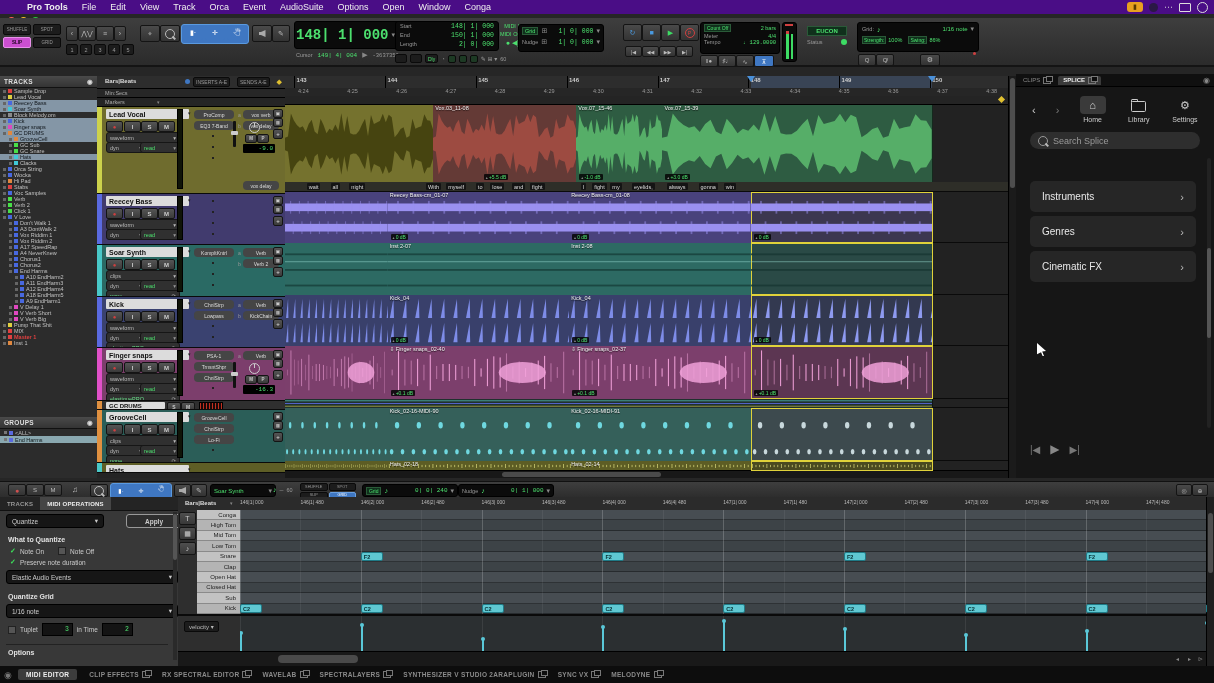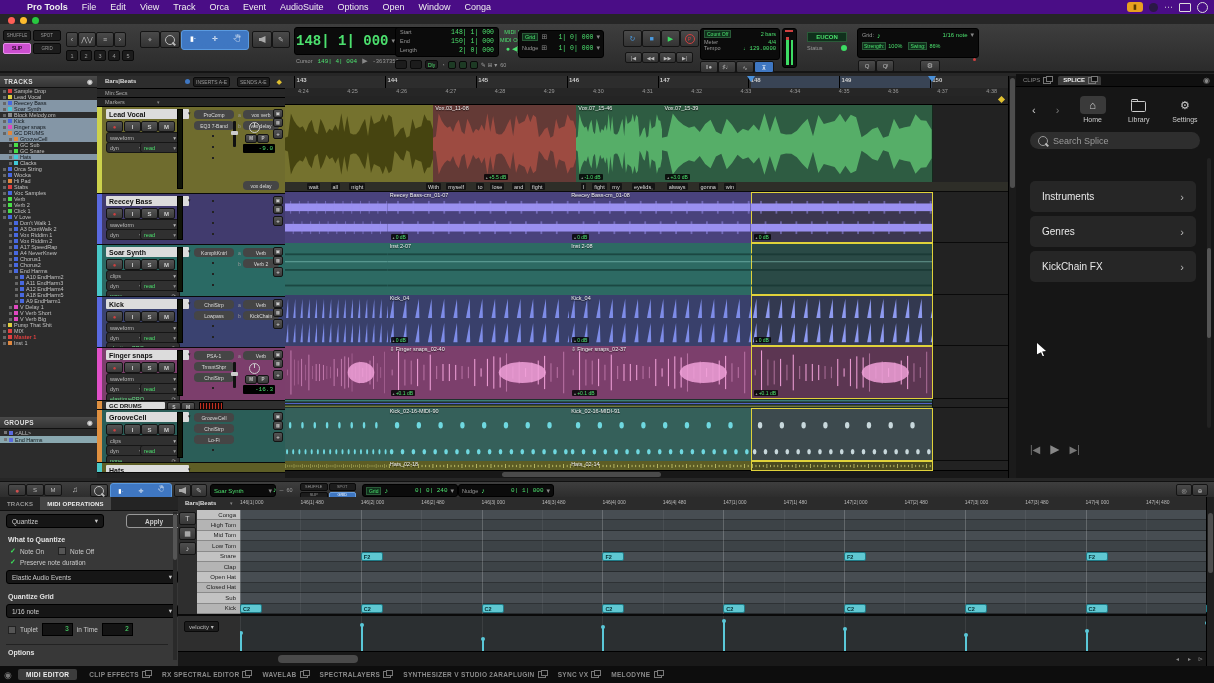--- a/index.html
+++ b/index.html
@@ -7,21 +7,21 @@
   .abs{position:absolute;}
   
   .menubar{position:absolute;left:0;top:0;right:0;height:14px;background:#4a0d86;display:flex;align-items:center;font-size:9px;color:#eee;padding:0 6px;z-index:9}
   .menubar .mi{padding:0 7px;white-space:nowrap}
   .menubar .b{font-weight:bold}
   .mb-right{margin-left:auto;display:flex;align-items:center;gap:6px}
   .micchip{width:16px;height:10px;background:#e8a020;border-radius:3px;display:flex;align-items:center;justify-content:center;color:#5a3a00;font-size:7px}
   .titlebar{position:absolute;top:14px;left:0;right:0;height:13px;background:#170a28;display:flex;align-items:center;justify-content:center;font-size:8px;color:#b5a6d6;border-bottom:1px solid #000}
   .tl{position:absolute;top:17px;width:7px;height:7px;border-radius:50%}
   
-  .toolbar{position:absolute;top:24px;left:0;right:0;height:47px;background:linear-gradient(#3e3e3e,#2b2b2b);border-bottom:2px solid #141414}
+  .toolbar{position:absolute;top:18px;left:0;right:0;height:47px;background:linear-gradient(#3e3e3e,#2b2b2b);border-bottom:2px solid #141414}
   .chip{background:#1c1c1c;color:#999;border:1px solid #0a0a0a;border-radius:2px;display:inline-flex;align-items:center;justify-content:center}
   .tbtn{position:absolute;background:linear-gradient(#4a4a4a,#333);border:1px solid #141414;border-radius:2px;color:#bbb;display:flex;align-items:center;justify-content:center}
   .tbtn.on{background:#3f77c2;color:#fff}
   .grp-on{position:absolute;border:1px solid #5a9ae0;background:#3f77c2;border-radius:3px;display:flex;gap:2px;padding:1px}
   .grn{color:#4ce06e}
   .mono{font-family:"Liberation Mono",monospace}
   .lcd{background:#0b0b0b;border:1px solid #000;border-radius:3px;position:absolute}
   .mag{width:8px;height:8px;border:1.5px solid #bbb;border-radius:50%;position:relative}
   .mag:after{content:"";position:absolute;width:4px;height:1.5px;background:#bbb;transform:rotate(45deg);left:6px;top:7px}
   
@@ -1692,21 +1692,21 @@
     </div>
   <div class="spcat" style="top: 107px;">
         <span>Instruments</span>
         <span class="ch">›</span>
       </div>
       <div class="spcat" style="top: 142px;">
         <span>Genres</span>
         <span class="ch">›</span>
       </div>
       <div class="spcat" style="top: 177px;">
-        <span>KickChain FX</span>
+        <span>Cinematic FX</span>
         <span class="ch">›</span>
       </div>
     </div>
 
   <div class="mtoolbar">
     <span class="tbtn" style="left:8px;top:2px;width:16px;height:10px;color:#d05050">●</span>
     <span class="tbtn" style="left:26px;top:2px;width:16px;height:10px;font-size:6px">S</span>
     <span class="tbtn" style="left:44px;top:2px;width:16px;height:10px;font-size:6px">M</span>
     <span style="position:absolute;left:72px;top:3px;color:#bbb;font-size:8px">♫</span>
     <span class="tbtn" style="left:90px;top:2px;width:16px;height:11px">

